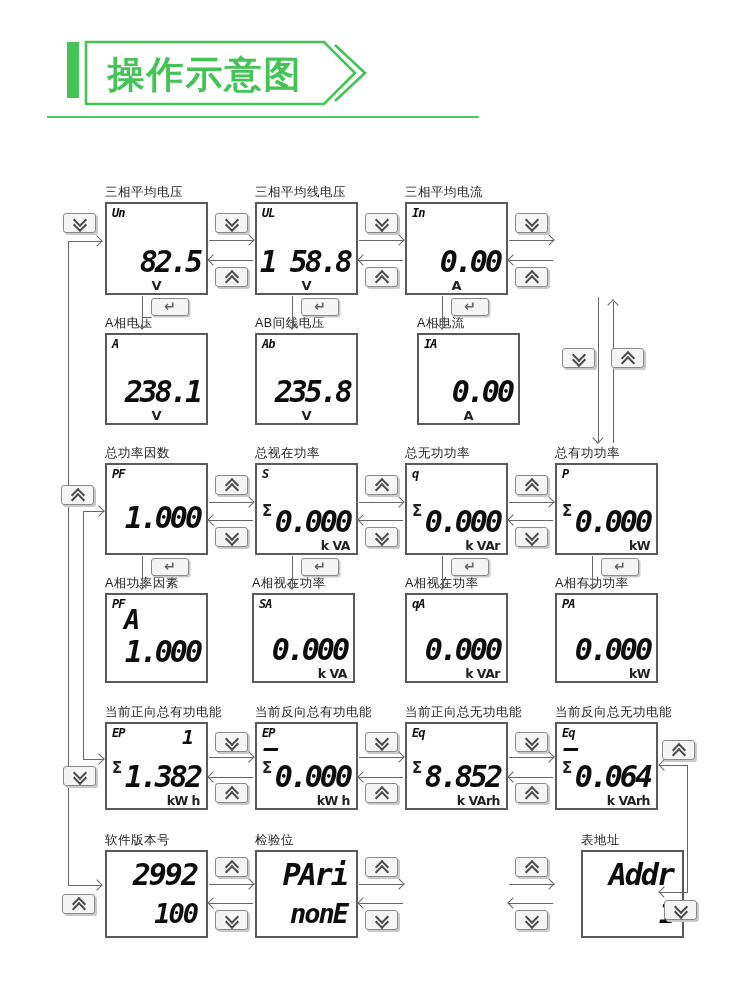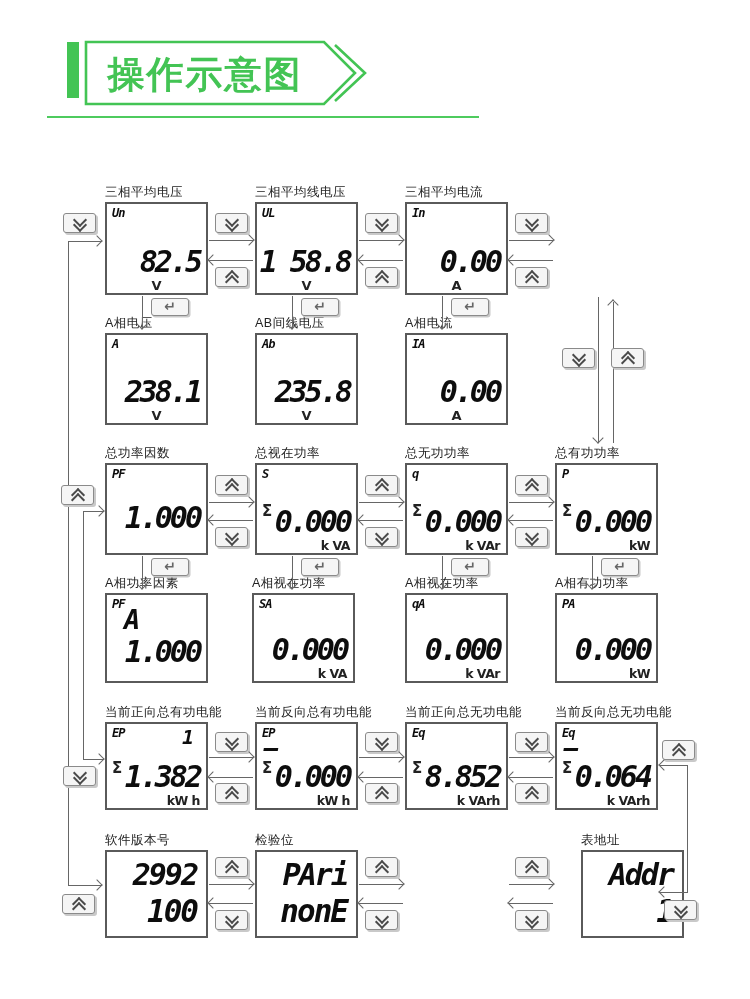--- a/index.html
+++ b/index.html
@@ -20,21 +20,21 @@
   .lbl{position:absolute;top:2px;left:5px;font-size:12px;letter-spacing:-1px}
   .lblsm{position:absolute;top:2px;left:5px;font-size:12px;letter-spacing:-1px}
   .lbl2{position:absolute;top:9px;left:17px;font-size:27px;letter-spacing:-1px}
   .sigma{position:absolute;top:42%;left:5px;font-family:"DejaVu Sans",sans-serif;font-weight:700;font-style:normal;font-size:15px}
   .tariff{position:absolute;top:1px;right:12px;font-size:20px}
   .minus{position:absolute;top:17px;left:7px;font-size:24px;line-height:14px;letter-spacing:-2px}
   .val{position:absolute;right:6px;bottom:14px;font-size:30px;letter-spacing:-3px;white-space:pre}
   .uc{position:absolute;bottom:0;left:0;right:0;text-align:center;font-weight:700;font-size:13px;font-style:normal;font-family:"DejaVu Sans",sans-serif}
   .ur{position:absolute;bottom:0;right:6px;font-weight:700;font-size:12.5px;font-style:normal;font-family:"DejaVu Sans",sans-serif;letter-spacing:-.5px}
   .l1{position:absolute;top:5px;right:9px;font-size:30px;letter-spacing:-2px}
-  .l2{position:absolute;bottom:7px;right:9px;font-size:31px;letter-spacing:-2px}
+  .l2{position:absolute;bottom:7px;right:9px;font-size:27px;letter-spacing:-2px}
 
   
   .btn{position:absolute;width:33px;height:20px;background:#f5f5f5;border:1.6px solid #8a8a8a;border-radius:3px;box-shadow:2px 2px 0 #c9c9c9}
   .btn::before,.btn::after{content:"";position:absolute;left:50%;width:8px;height:8px;margin-left:-5px;border:0 solid #4a4a4a}
   .btn.down::before{top:1px;border-right-width:2.5px;border-bottom-width:2.5px;transform:rotate(45deg)}
   .btn.down::after{top:6px;border-right-width:2.5px;border-bottom-width:2.5px;transform:rotate(45deg)}
   .btn.up::before{top:4px;border-right-width:2.5px;border-bottom-width:2.5px;transform:rotate(-135deg)}
   .btn.up::after{top:9px;border-right-width:2.5px;border-bottom-width:2.5px;transform:rotate(-135deg)}
   .btn.enter{width:38px;height:18px;box-shadow:1.5px 1.5px 0 #c9c9c9}
   .btn.enter::before{content:"↵";width:auto;height:auto;margin-left:-6px;top:0;font:700 14px/15px "DejaVu Sans",sans-serif;color:#666;border:0;transform:none}
@@ -96,21 +96,21 @@
     </div>
   </div>
   <div class="meter" style="left:255px;top:316px">
     <div class="mtitle">AB间线电压</div>
     <div class="panel p92">
       <span class="seg lbl">Ab</span>
       <span class="seg val">235.8</span>
       <span class="uc">V</span>
     </div>
   </div>
-  <div class="meter" style="left:405px;top:316px">
+  <div class="meter" style="left:417px;top:316px">
     <div class="mtitle">A相电流</div>
     <div class="panel p92">
       <span class="seg lbl">IA</span>
       <span class="seg val">0.00</span>
       <span class="uc">A</span>
     </div>
   </div>
 
   <div class="meter" style="left:105px;top:446px">
     <div class="mtitle">总功率因数</div>

